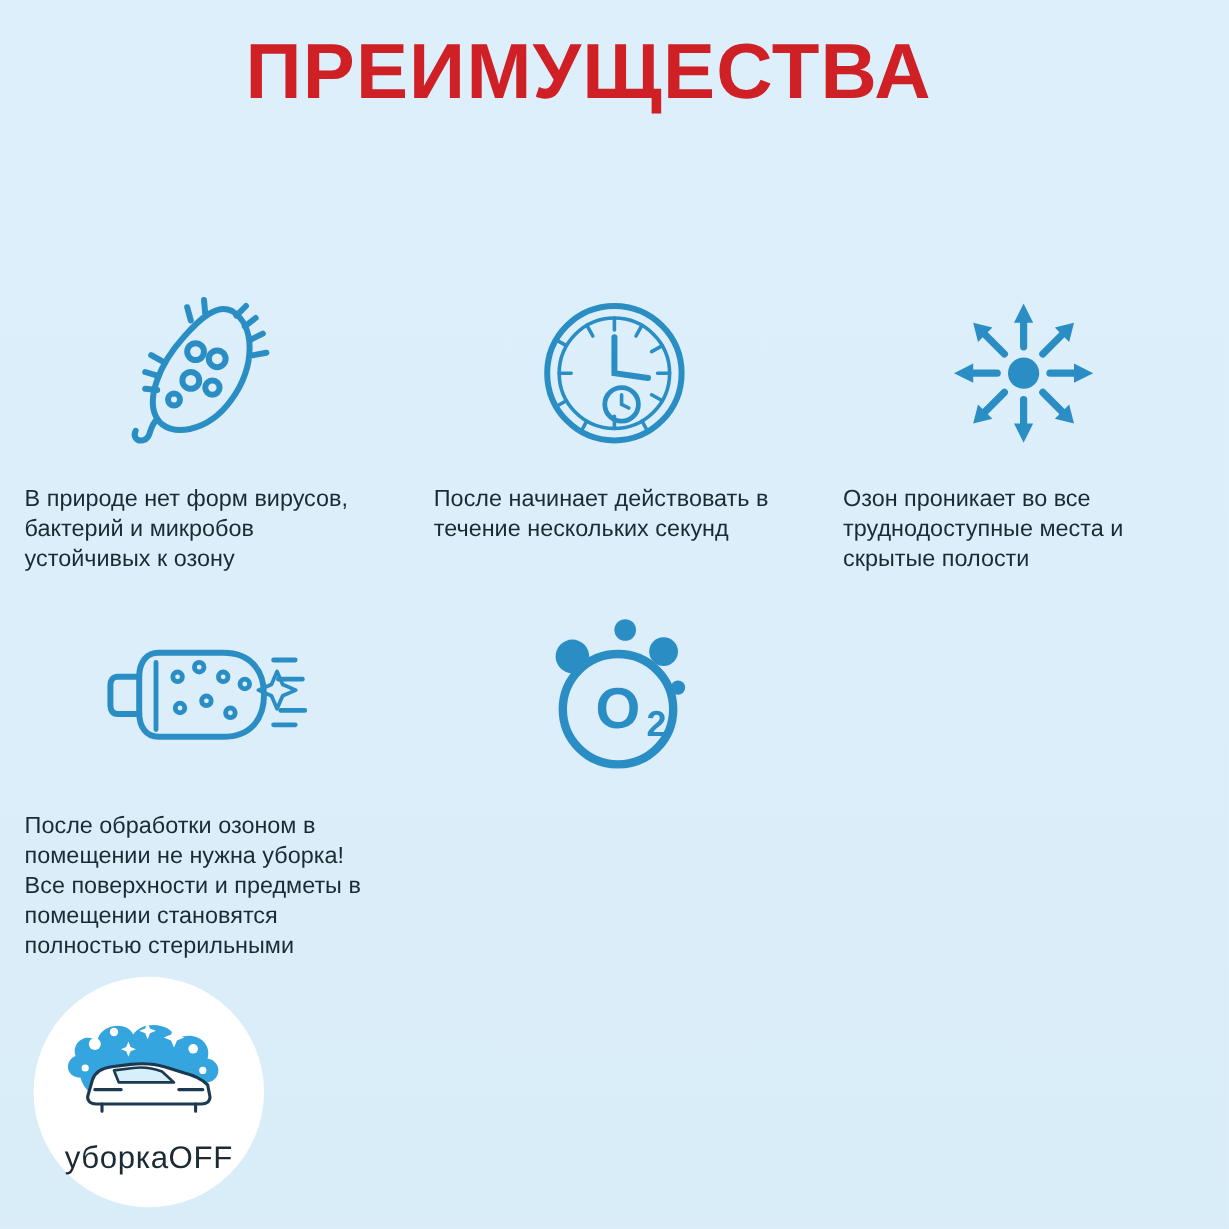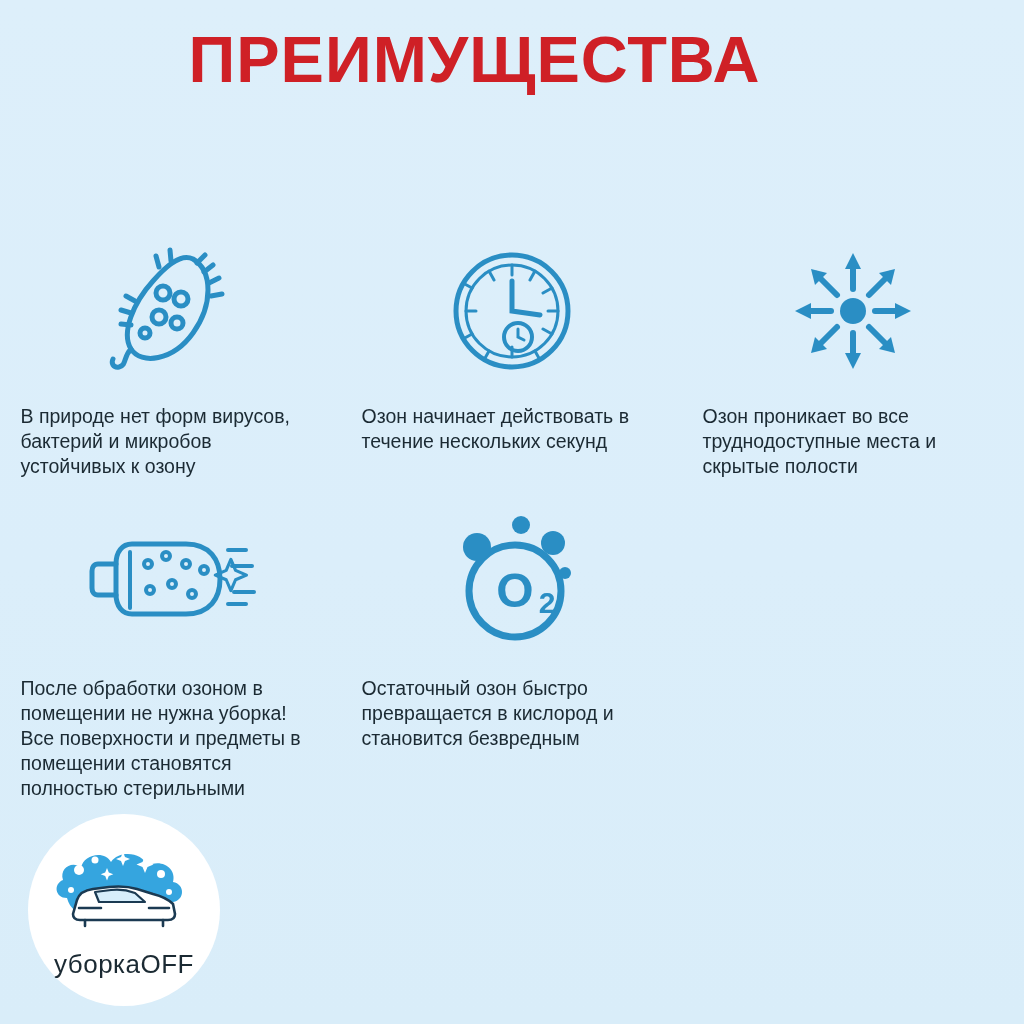--- a/index.html
+++ b/index.html
@@ -18,21 +18,21 @@
     position: relative;
     width: 1024px;
     height: 1024px;
     background: linear-gradient(180deg, #ddeffa 0%, #dbeefa 55%, #d9edf9 100%);
   }
 
   
   .title-block {
     position: absolute;
     top: 22px;
-    left: 0;
+    left: 16px;
     width: 949px;
     text-align: center;
   }
   .title-line {
     color: #cf2026;
     font-weight: bold;
     font-size: 65px;
     line-height: 76px;
     letter-spacing: 1px;
     font-family: "Liberation Sans", sans-serif;
@@ -135,21 +135,21 @@
               <path d="M70 24 v10 M70 106 v10 M24 70 h10 M106 70 h10"></path>
               <path d="M93 30 l-5 9 M47 110 l-5 9 M110 93 l-9 -5 M30 47 l-9 -5"></path>
               <path d="M47 30 l5 9 M93 110 l5 9 M110 47 l-9 5 M30 93 l-9 5"></path>
             </g>
             <path d="M70 40 V70 L98 74" stroke-width="5"></path>
             <circle cx="76" cy="96" r="14" stroke-width="4"></circle>
             <path d="M76 88 v8 l6 3" stroke-width="3"></path>
           </g>
         </svg>
       </div>
-      <div class="cap">Озон начинает действовать в течение нескольких секунд</div>
+      <div class="cap">После начинает действовать в течение нескольких секунд</div>
     </div>
 
     <div class="cell">
       <div class="icon-wrap">
         <svg width="140" height="140" viewBox="0 0 140 140">
           <g fill="#2a8ec4" stroke="#2a8ec4" stroke-width="6" stroke-linecap="round">
             <circle cx="70" cy="70" r="13" stroke="none"></circle>
             <g stroke-width="6" fill="none">
               <path d="M70 48 V20"></path>
                 <path d="M70 92 V120"></path>
@@ -207,21 +207,20 @@
             <circle cx="78" cy="88" r="46"></circle>
             <circle cx="40" cy="44" r="14" fill="#2a8ec4" stroke="none"></circle>
             <circle cx="84" cy="22" r="9" fill="#2a8ec4" stroke="none"></circle>
             <circle cx="116" cy="40" r="12" fill="#2a8ec4" stroke="none"></circle>
             <circle cx="128" cy="70" r="6" fill="#2a8ec4" stroke="none"></circle>
           </g>
           <text x="78" y="104" text-anchor="middle" font-family="Liberation Sans, sans-serif" font-size="48" font-weight="bold" fill="#2a8ec4">O</text>
           <text x="110" y="110" text-anchor="middle" font-family="Liberation Sans, sans-serif" font-size="30" font-weight="bold" fill="#2a8ec4">2</text>
         </svg>
       </div>
-      <div class="cap">Остаточный озон быстро превращается в кислород и становится безвредным</div>
     </div>
 
 
   </div>
 
   <div class="logo">
     <div>
       <svg width="150" height="105" viewBox="0 0 150 105">
         <g>
           <path d="M18 58 C6 58 4 44 14 40 C10 28 24 20 32 28 C34 14 56 10 62 22 C70 10 94 12 98 26 C112 18 128 28 124 42 C136 44 136 60 124 62 C120 74 104 78 96 70 C86 84 60 84 52 70 C40 80 22 74 18 58 Z" fill="#2aa0dd" opacity="0.95"></path>

